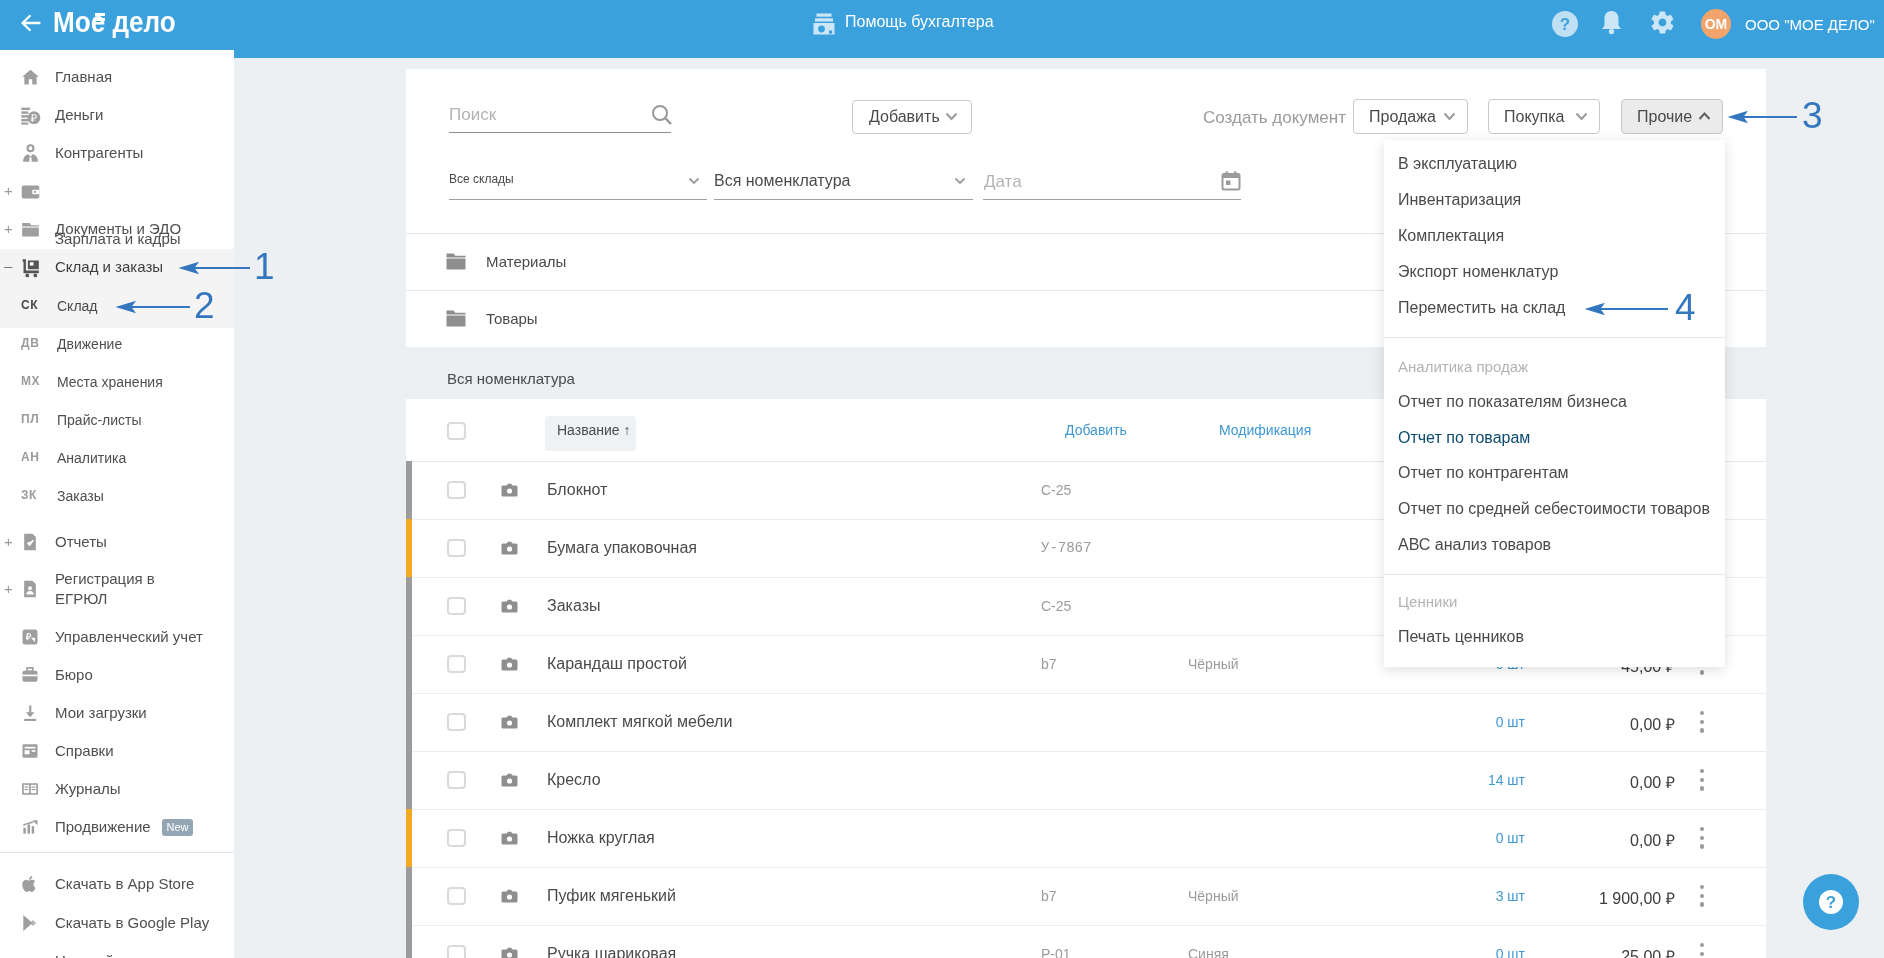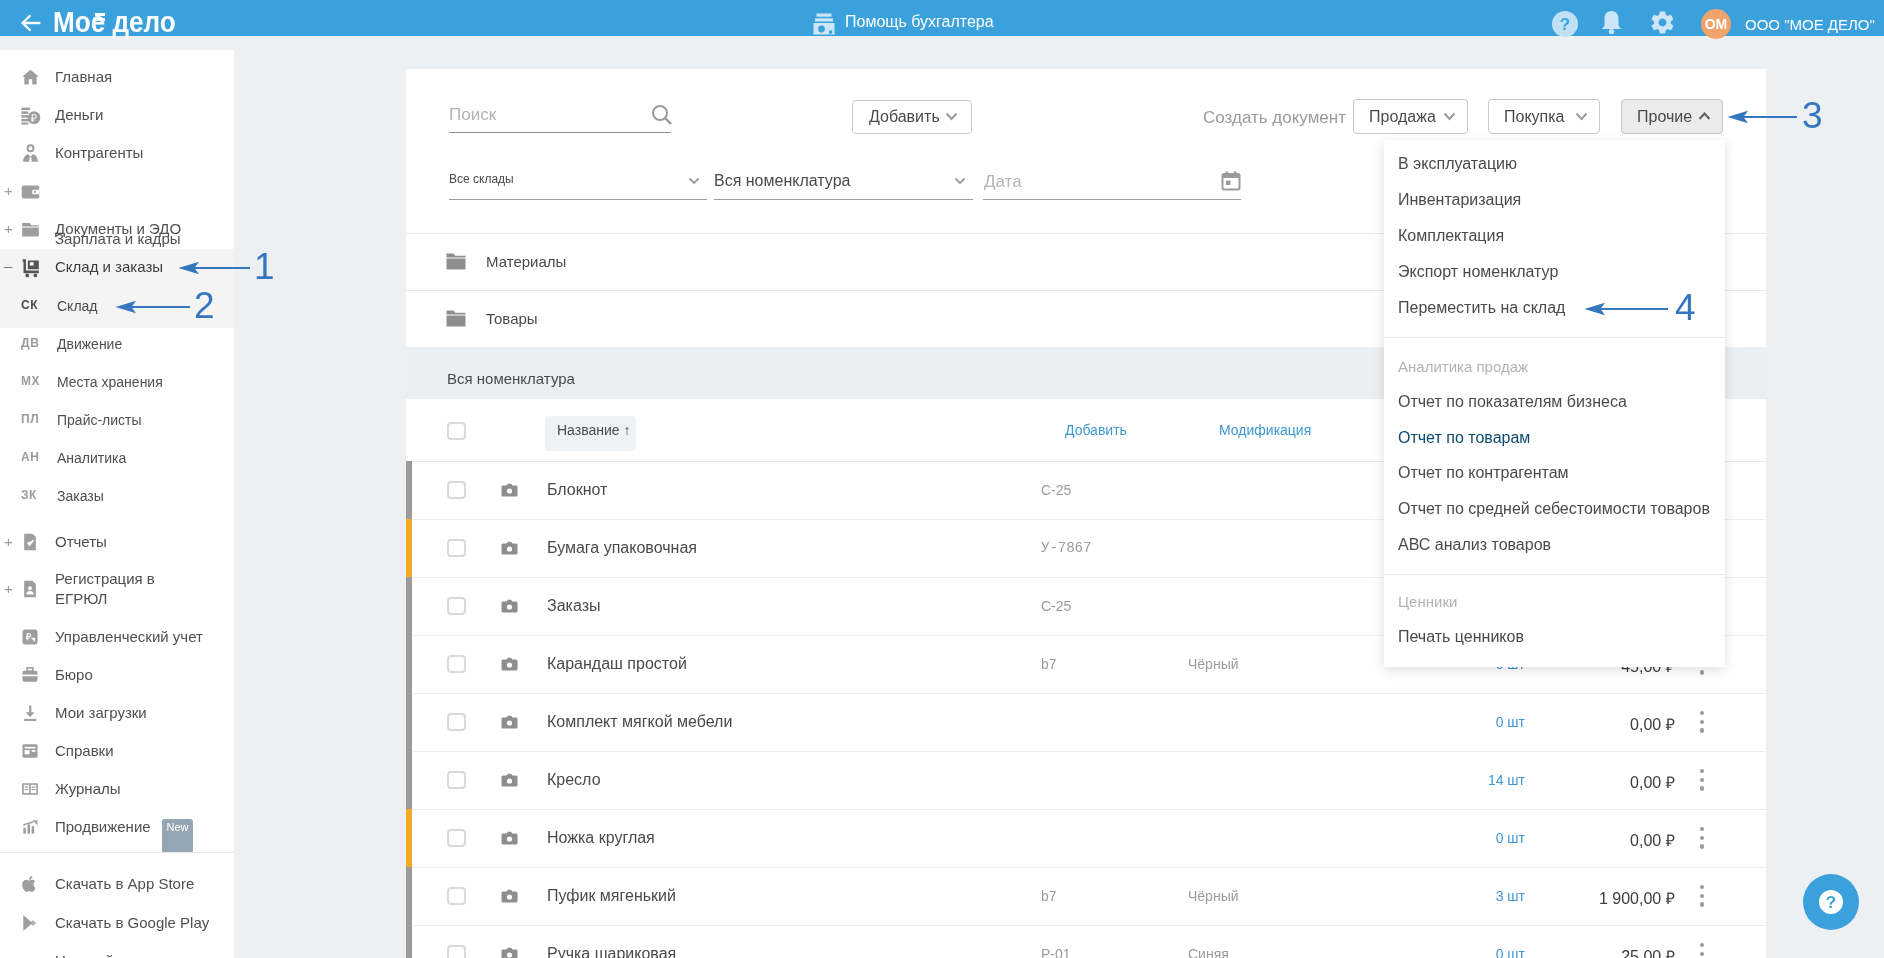--- a/index.html
+++ b/index.html
@@ -1,20 +1,20 @@
 <!DOCTYPE html>
 <html lang="ru"><head>
 <meta charset="utf-8">
 <title>Моё дело</title>
 <style>
   * { margin:0; padding:0; box-sizing:border-box; }
   html,body { width:1884px; height:958px; overflow:hidden; }
   body { font-family:"Liberation Sans", sans-serif; background:#ECF0F3; position:relative; }
   .abs { position:absolute; }
-  #topbar { position:absolute; left:0; top:0; width:1884px; height:36px; background:#3BA1DD; }
+  #topbar { position:absolute; left:0; top:0; width:1884px; height:58px; background:#3BA1DD; }
   #logo { position:absolute; left:53px; top:5px; color:#fff; font-size:30px; font-weight:bold; transform:scaleX(0.87); transform-origin:left top; }
   #sidebar { position:absolute; left:0; top:50px; width:234px; height:908px; background:#fff; }
   .mtxt { position:absolute; font-size:15px; color:#4F4F4F; white-space:nowrap; }
   .stxt { position:absolute; font-size:14px; color:#4F4F4F; white-space:nowrap; }
   .code { position:absolute; font-size:12px; font-weight:bold; color:#9B9B9B; letter-spacing:0.6px; }
   .plus { position:absolute; font-size:15px; color:#9B9B9B; }
   #panel { position:absolute; left:406px; top:69px; width:1360px; height:889px; background:#fff; }
   .uline { position:absolute; height:1px; background:#9E9E9E; }
   .divider { position:absolute; height:1px; background:#E8E8E8; }
   .gtxt { position:absolute; color:#9B9B9B; white-space:nowrap; }
@@ -164,21 +164,21 @@
     </svg>
 <div class="mtxt" style="left:55px;top:730px;">Журналы</div>
 <svg class="abs" style="left:20px;top:767px" width="20" height="20" viewBox="0 0 24 24">
       <rect x="4" y="13" width="3" height="7" fill="#9E9E9E"></rect>
       <rect x="9" y="9" width="3" height="11" fill="#9E9E9E"></rect>
       <rect x="14" y="11" width="3" height="9" fill="#9E9E9E"></rect>
       <path fill="#9E9E9E" d="M15 4 L21 4 L21 10 Z"></path>
       <path d="M4 10 C8 7 12 8 16 5.5" stroke="#9E9E9E" stroke-width="2" fill="none"></path>
     </svg>
 <div class="mtxt" style="left:55px;top:768px;">Продвижение</div>
-<div class="abs" style="left:162px;top:769px;width:31px;height:34px;background:#94A6B3;border-radius:3px;color:#fff;font-size:11px;text-align:center;line-height:17px;">New</div>
+<div class="abs" style="left:162px;top:769px;width:31px;height:17px;background:#94A6B3;border-radius:3px;color:#fff;font-size:11px;text-align:center;line-height:17px;">New</div>
 <div class="abs" style="left:0;top:802px;width:234px;height:1px;background:#E6E6E6"></div>
 <svg class="abs" style="left:20px;top:824px" width="20" height="20" viewBox="0 0 24 24">
       <path fill="#9E9E9E" d="M16.2 12.6c0-2.5 2-3.7 2.1-3.8-1.2-1.7-3-1.9-3.6-1.9-1.5-.2-3 .9-3.8.9-.8 0-2-.9-3.3-.9-1.7 0-3.2 1-4.1 2.5-1.7 3-0.4 7.4 1.3 9.8.8 1.2 1.8 2.5 3.1 2.4 1.2-.1 1.7-.8 3.2-.8 1.5 0 1.9.8 3.2.8 1.3 0 2.2-1.2 3-2.4.9-1.4 1.3-2.7 1.3-2.8-.1 0-2.4-1-2.4-3.8zM13.7 5.3c.7-.8 1.1-1.9 1-3-1 0-2.1.6-2.8 1.5-.6.7-1.2 1.9-1 3 1 .1 2.1-.6 2.8-1.5z"></path>
     </svg>
 <div class="mtxt" style="left:55px;top:825px;">Скачать в App Store</div>
 <svg class="abs" style="left:20px;top:863px" width="20" height="20" viewBox="0 0 24 24">
       <path fill="#9E9E9E" d="M4 2.5 L15 12 L4 21.5 Z"></path>
       <path fill="#9E9E9E" d="M15.5 8.5 L19.5 12 L15.5 15.5 L12 12 Z" opacity="0.75"></path>
     </svg>
 <div class="mtxt" style="left:55px;top:864px;">Скачать в Google Play</div>

